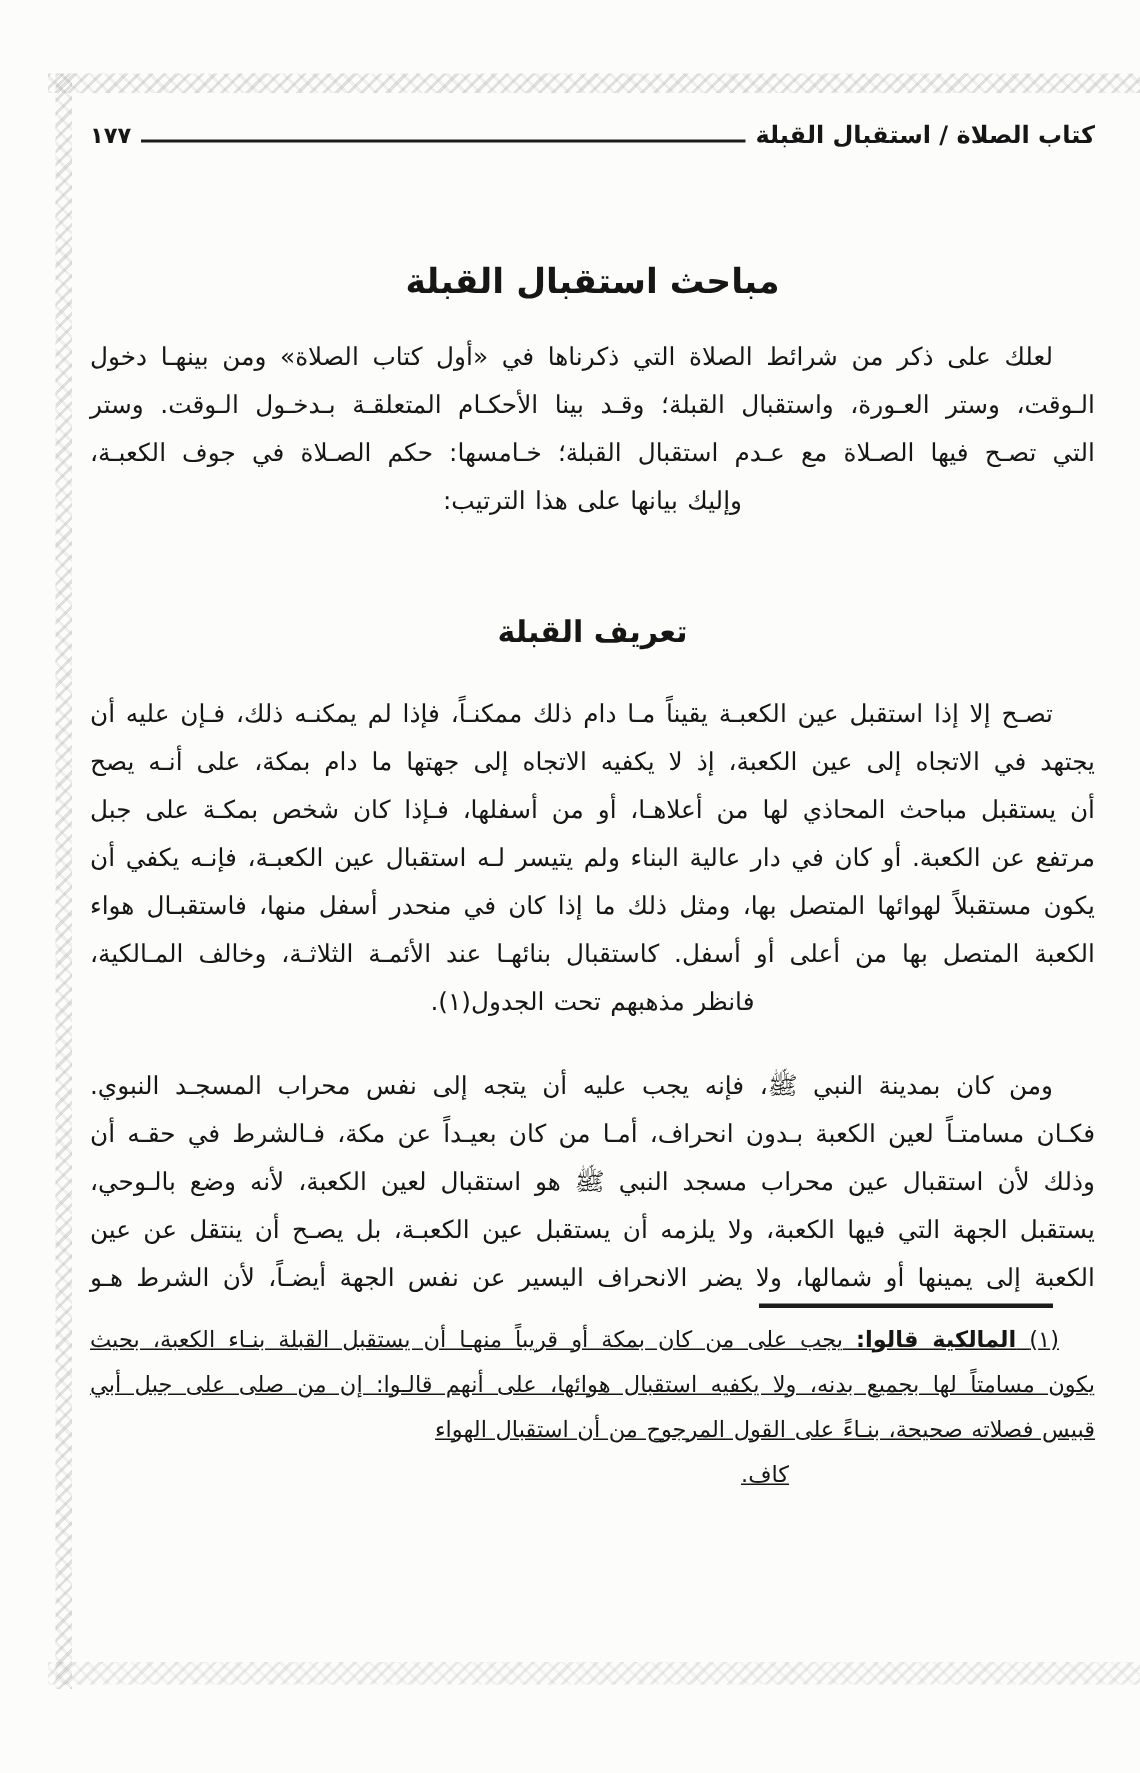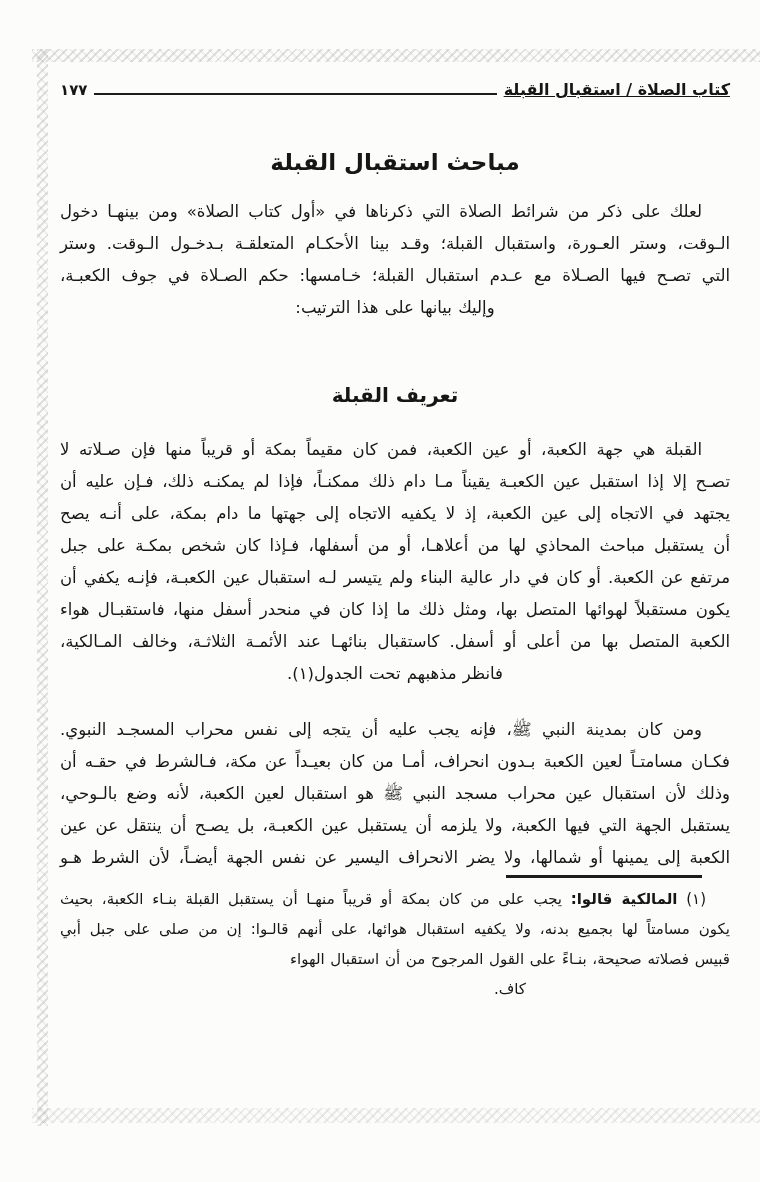--- a/index.html
+++ b/index.html
@@ -35,26 +35,26 @@
     direction: rtl;
   }
 
   
   .running-head {
     display: flex;
     align-items: flex-end;
     gap: 7px;
     font-weight: bold;
   }
-  .head-title { font-size: 16px; white-space: nowrap; letter-spacing: .2px; text-decoration: underline; }
+  .head-title { font-size: 16px; white-space: nowrap; letter-spacing: .2px; }
   .head-rule  { flex: 1; border-bottom: 2.5px solid #1c1c1c; margin-bottom: 4px; }
   .page-num   { font-size: 15px; white-space: nowrap; }
 
   .main-title {
-    margin: 46px 0 0 0;
+    margin: 72px 0 0 0;
     font-size: 23px;
     line-height: 34px;
     font-weight: bold;
     text-align: center;
   }
 
   .section-heading {
     margin: 56px 0 0 0;
     font-size: 20px;
     line-height: 30px;
@@ -68,21 +68,21 @@
     word-spacing: 1px;
   }
   .para-intro { margin-top: 17px; }
   .para-gap   { margin-top: 24px; }
 
   .line { text-align: justify; text-align-last: justify; }
   .para .line:first-child { text-indent: 28px; }
   .center-last .line:last-child { text-align-last: center; }
 
   
-  .footnote { margin-top: 1px; font-size: 15px; line-height: 30px; }
+  .footnote { margin-top: 1px; font-size: 15px; line-height: 30px; text-decoration: underline; }
   .fn-rule {
     width: 196px;
     height: 2.5px;
     background: #1c1c1c;
     margin-left: auto;   
     margin-right: 28px;
     margin-bottom: 6px;
   }
   .fn-first {
     text-align: justify;
@@ -117,21 +117,20 @@
     <div class="para para-intro center-last">
         <div class="line">لعلك على ذكر من شرائط الصلاة التي ذكرناها في «أول كتاب الصلاة» ومن بينهـا دخول</div>
         <div class="line">الـوقت، وستر العـورة، واستقبال القبلة؛ وقـد بينا الأحكـام المتعلقـة بـدخـول الـوقت. وستر</div>
         <div class="line">التي تصـح فيها الصـلاة مع عـدم استقبال القبلة؛ خـامسها: حكم الصـلاة في جوف الكعبـة،</div>
         <div class="line">وإليك بيانها على هذا الترتيب:</div>
       </div>
 
     <h2 class="section-heading">تعريف القبلة</h2>
 
     <div class="para para-gap center-last">
-        <div class="line">القبلة هي جهة الكعبة، أو عين الكعبة، فمن كان مقيماً بمكة أو قريباً منها فإن صـلاته لا</div>
         <div class="line">تصـح إلا إذا استقبل عين الكعبـة يقيناً مـا دام ذلك ممكنـاً، فإذا لم يمكنـه ذلك، فـإن عليه أن</div>
         <div class="line">يجتهد في الاتجاه إلى عين الكعبة، إذ لا يكفيه الاتجاه إلى جهتها ما دام بمكة، على أنـه يصح</div>
         <div class="line">أن يستقبل مباحث المحاذي لها من أعلاهـا، أو من أسفلها، فـإذا كان شخص بمكـة على جبل</div>
         <div class="line">مرتفع عن الكعبة. أو كان في دار عالية البناء ولم يتيسر لـه استقبال عين الكعبـة، فإنـه يكفي أن</div>
         <div class="line">يكون مستقبلاً لهوائها المتصل بها، ومثل ذلك ما إذا كان في منحدر أسفل منها، فاستقبـال هواء</div>
         <div class="line">الكعبة المتصل بها من أعلى أو أسفل. كاستقبال بنائهـا عند الأئمـة الثلاثـة، وخالف المـالكية،</div>
         <div class="line">فانظر مذهبهم تحت الجدول(١).</div>
       </div>
 
     <div class="para para-gap">

